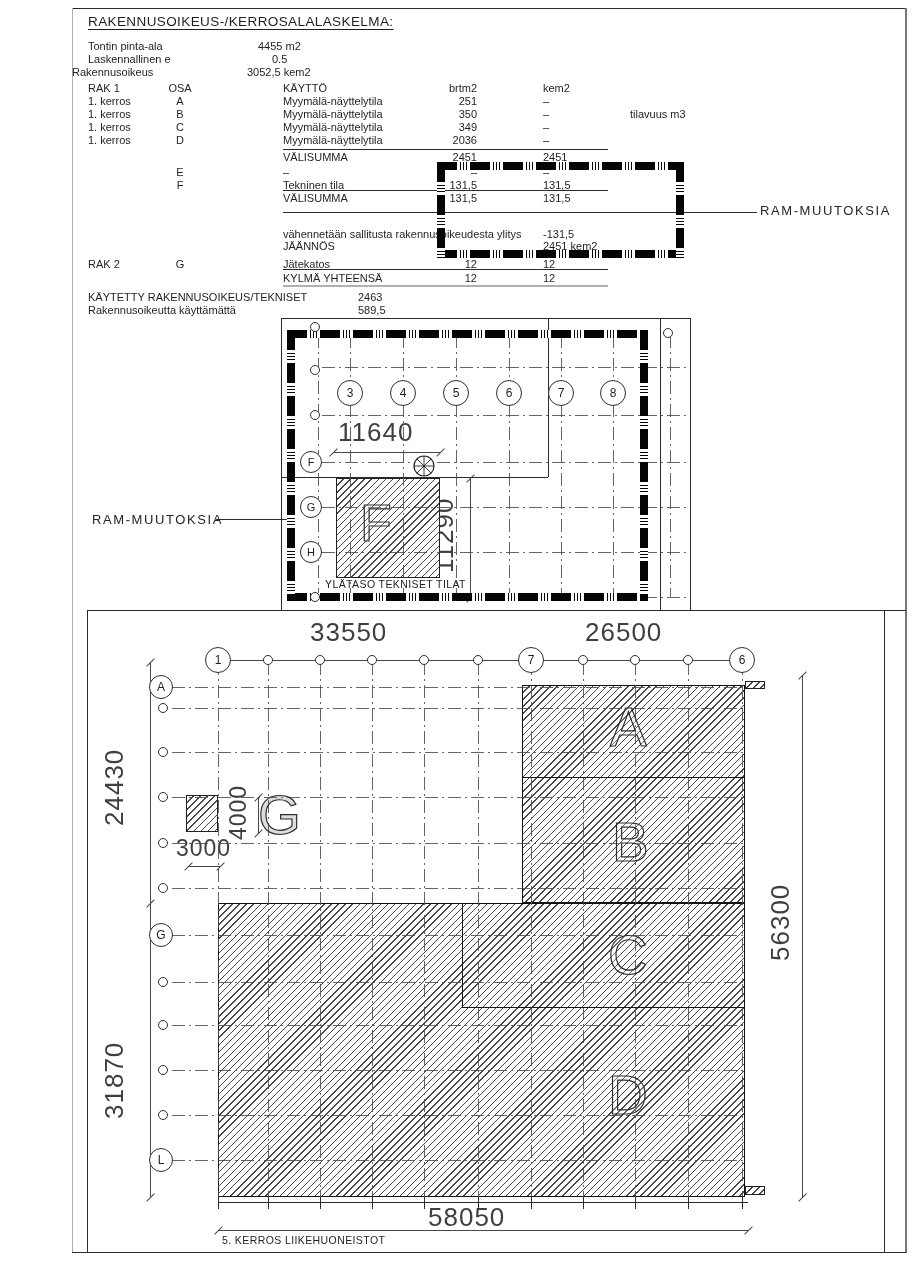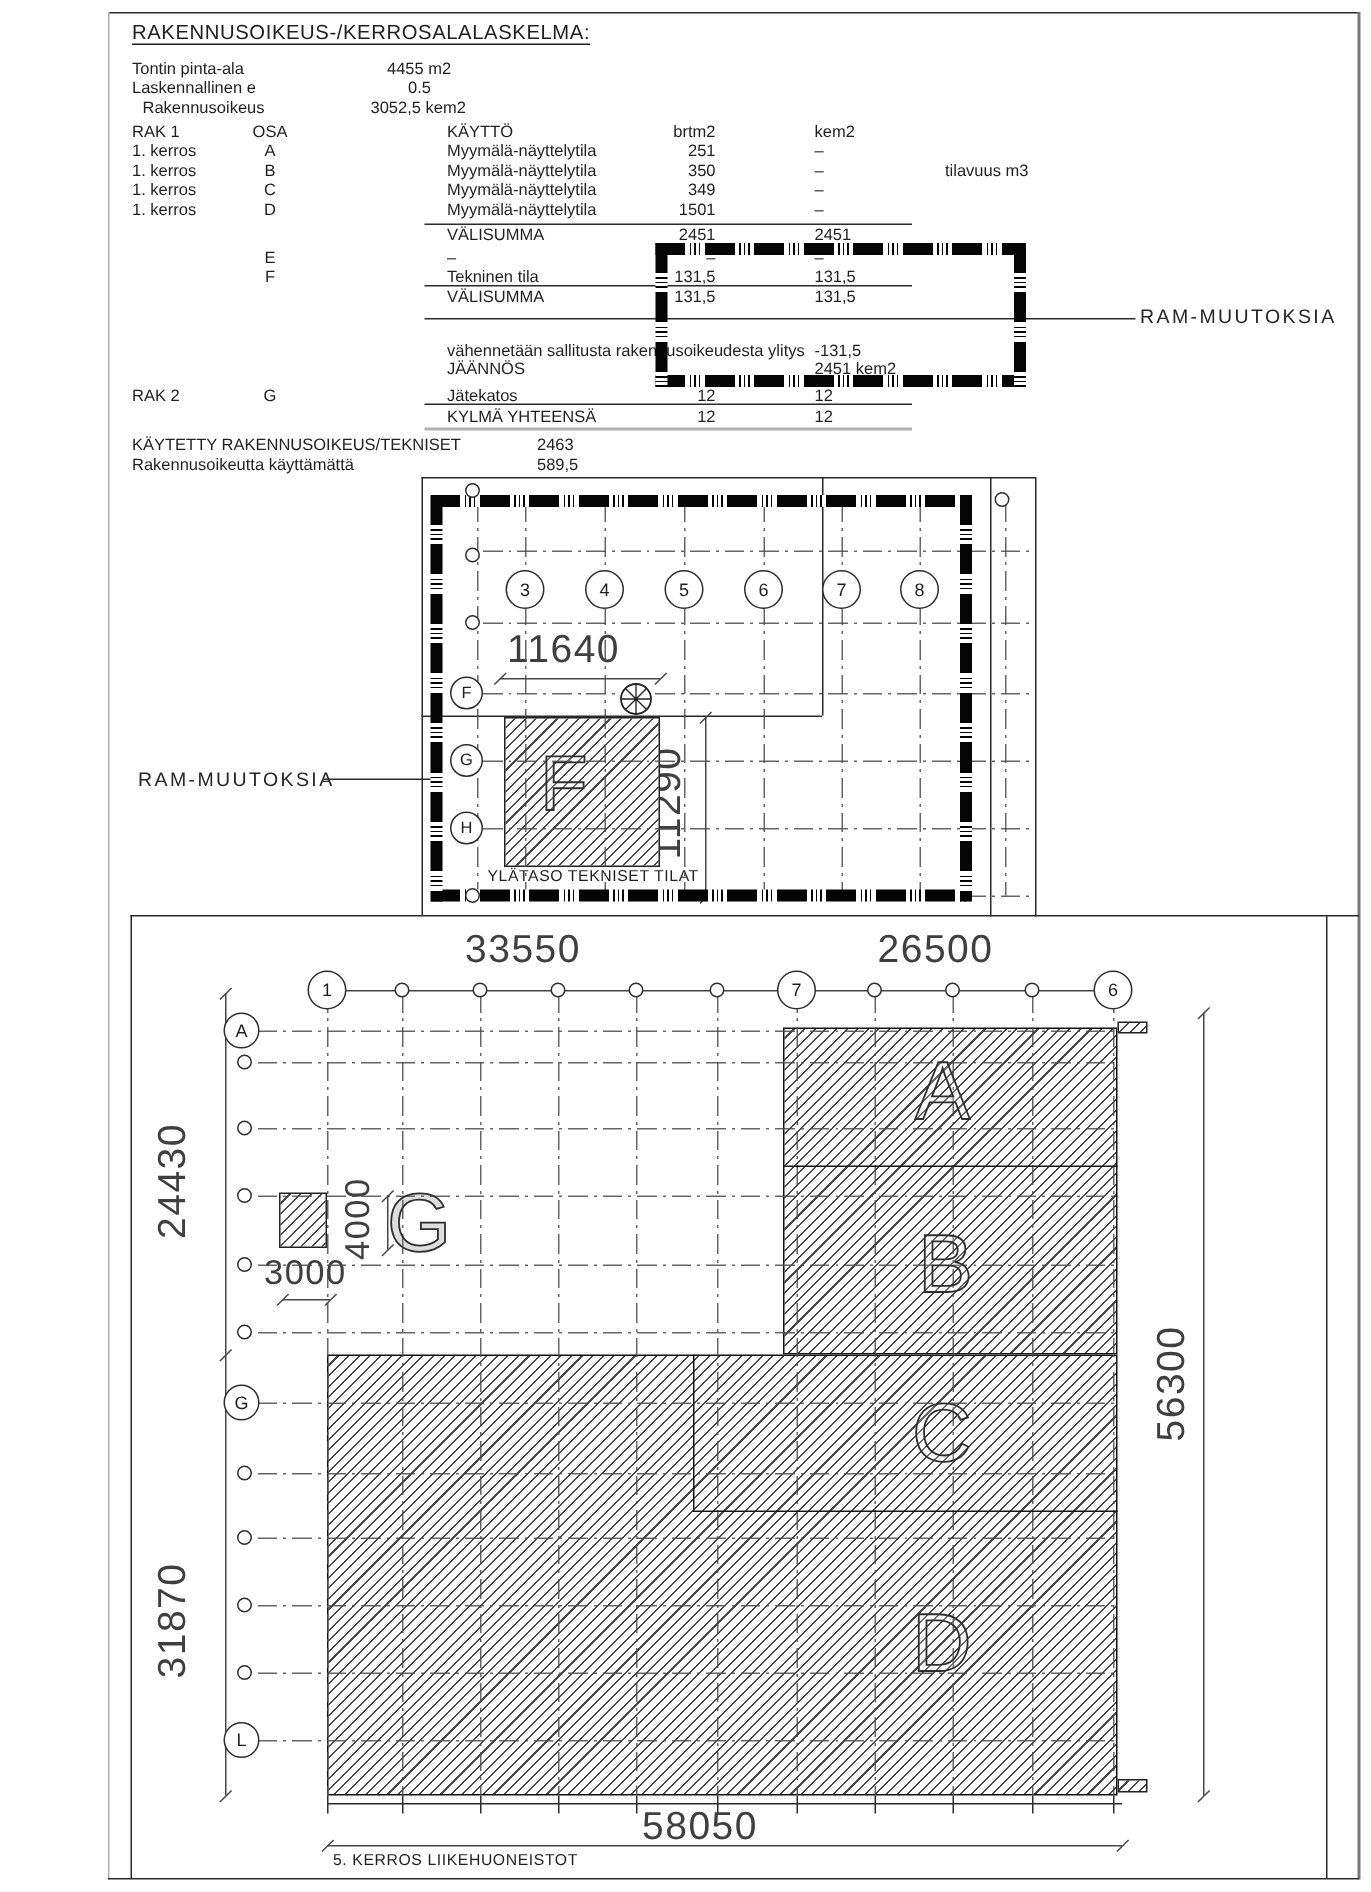--- a/index.html
+++ b/index.html
@@ -9,21 +9,21 @@
   .ln{position:absolute;background:#2b2b2b;}
   .lngray{position:absolute;background:#b0b0b0;}
   .t11{font-size:11px;line-height:13px;white-space:nowrap;}
   .t10{font-size:10.5px;line-height:12px;letter-spacing:.4px;white-space:nowrap;}
   .title{font-size:13.5px;letter-spacing:.4px;text-decoration:underline;text-underline-offset:3px;white-space:nowrap;}
   .ram{font-size:13px;letter-spacing:1.6px;color:#262626;white-space:nowrap;}
   .tr{left:0;width:914px;height:13px;}
   .tc{position:absolute;font-size:11px;line-height:13px;white-space:nowrap;}
   .c1{left:88px;}
   .c2{left:165px;width:30px;text-align:center;}
-  .c3{left:298px;}
+  .c3{left:283px;}
   .c4{left:380px;width:97px;text-align:right;}
   .c5{left:543px;}
   .c6{left:630px;}
   .dim{position:absolute;font-size:26px;line-height:28px;color:#3f3f3f;letter-spacing:1px;white-space:nowrap;}
   .dimsm{font-size:23px;line-height:24px;}
   .vtxt{writing-mode:vertical-rl;transform:rotate(180deg);text-align:center;}
   .bub{position:absolute;border:1px solid #2e2e2e;border-radius:50%;background:#fff;
        display:flex;align-items:center;justify-content:center;font-size:12px;line-height:1;
        box-sizing:border-box;z-index:6;}
   .sb{position:absolute;width:10px;height:10px;border:1px solid #2e2e2e;border-radius:50%;
@@ -54,21 +54,21 @@
   <div class="lngray" style="left:72px;top:8px;width:1px;height:1245px"></div>
   <div class="ln" style="left:905px;top:8px;width:2px;height:1245px;background:#777"></div>
   <div class="ln" style="left:72px;top:1252px;width:834px;height:1px"></div>
 
   <div class="abs title" style="left:88px;top:14px">RAKENNUSOIKEUS-/KERROSALALASKELMA:</div>
 
   <div class="abs t11" style="left:88px;top:40px">Tontin pinta-ala</div>
   <div class="abs t11" style="left:258px;top:40px">4455 m2</div>
   <div class="abs t11" style="left:88px;top:53px">Laskennallinen e</div>
   <div class="abs t11" style="left:272px;top:53px">0.5</div>
-  <div class="abs t11" style="left:95px;top:66px">Rakennusoikeus</div>
+  <div class="abs t11" style="left:72px;top:66px">Rakennusoikeus</div>
   <div class="abs t11" style="left:247px;top:66px">3052,5 kem2</div>
 
   <div class="abs tr" style="top:82px">
     <span class="tc c1">RAK 1</span>
     <span class="tc c2">OSA</span>
     <span class="tc c3">KÄYTTÖ</span>
     <span class="tc c4">brtm2</span>
     <span class="tc c5">kem2</span>
   </div>
   <div class="abs tr" style="top:95px">
@@ -90,21 +90,21 @@
     <span class="tc c1">1. kerros</span>
     <span class="tc c2">C</span>
     <span class="tc c3">Myymälä-näyttelytila</span>
     <span class="tc c4">349</span>
     <span class="tc c5">–</span>
   </div>
   <div class="abs tr" style="top:134px">
     <span class="tc c1">1. kerros</span>
     <span class="tc c2">D</span>
     <span class="tc c3">Myymälä-näyttelytila</span>
-    <span class="tc c4">1501</span>
+    <span class="tc c4">2036</span>
     <span class="tc c5">–</span>
   </div>
   <div class="ln" style="left:283px;top:149px;width:325px;height:1px"></div>
   <div class="abs tr" style="top:151px">
     <span class="tc c3">VÄLISUMMA</span>
     <span class="tc c4">2451</span>
     <span class="tc c5">2451</span>
   </div>
   <div class="abs tr" style="top:166px">
     <span class="tc c2">E</span>

